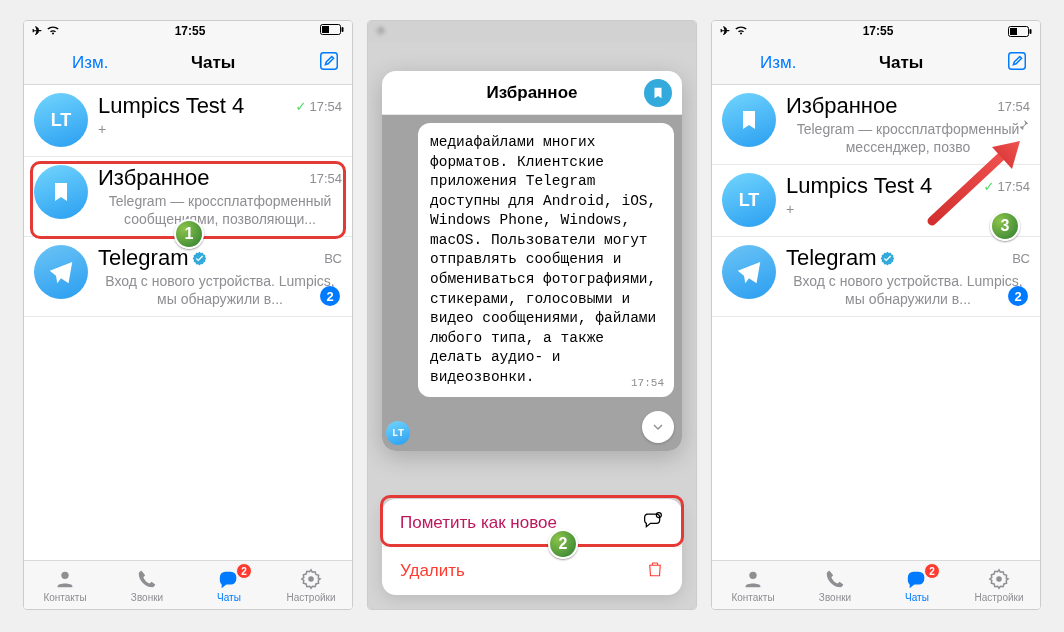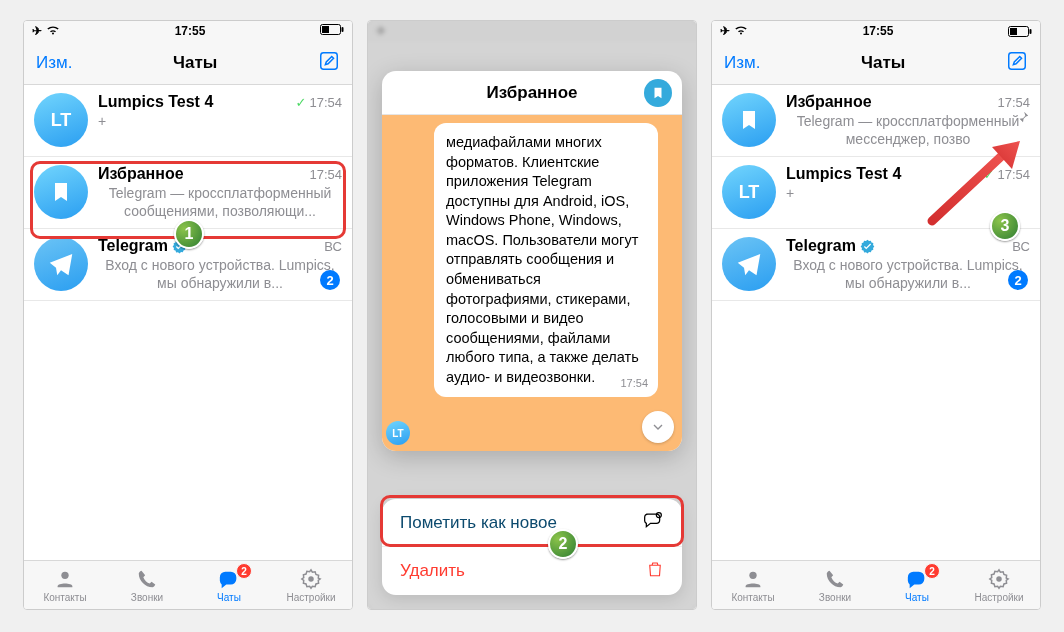--- a/index.html
+++ b/index.html
@@ -37,21 +37,21 @@
   .navbar {
     height: 44px;
     display: flex;
     align-items: center;
     justify-content: space-between;
     padding: 0 12px;
     border-bottom: 1px solid #d8d8d8;
     background: #f7f7f7;
   }
   .nav-title { font-size: 17px; font-weight: 600; }
-  .nav-btn { color: #007aff; font-size: 17px; }
+  .nav-btn { color: #007aff; font-size: 17px; margin-left: 36px; }
   .compose-icon { width: 22px; height: 22px; }
   .chat-list { flex: 1; background: #fff; overflow: hidden; }
   .chat-row {
     display: flex;
     padding: 8px 10px;
     border-bottom: 1px solid #e8e8e8;
     min-height: 72px;
     align-items: flex-start;
     position: relative;
   }
@@ -59,21 +59,21 @@
     width: 54px; height: 54px; border-radius: 50%;
     display: flex; align-items: center; justify-content: center;
     color: #fff; font-weight: 600; font-size: 18px;
     flex-shrink: 0; margin-right: 10px;
   }
   .av-lt { background: linear-gradient(160deg,#72d5fd,#2a9ef1); }
   .av-saved { background: linear-gradient(160deg,#72d5fd,#2a9ef1); }
   .av-tg { background: linear-gradient(160deg,#6cc4f5,#2a9ef1); }
   .chat-body { flex: 1; min-width: 0; }
   .chat-top { display: flex; justify-content: space-between; align-items: center; }
-  .chat-name { font-size: 16px; font-weight: 700; display: flex; align-items: center; gap: 4px; }
+  .chat-name { font-size: 22px; font-weight: 400; display: flex; align-items: center; gap: 4px; }
   .chat-time { font-size: 13px; color: #8e8e93; display:flex; align-items:center; gap:3px;}
   .chat-msg { font-size: 14px; color: #8e8e93; line-height: 1.25; margin-top: 2px; overflow: hidden; }
   .chat-msg.two { display: -webkit-box; text-align: center; -webkit-line-clamp: 2; -webkit-box-orient: vertical; }
   .badge {
     background: #007aff; color: #fff; font-size: 13px; font-weight: 600;
     min-width: 20px; height: 20px; border-radius: 10px; display: inline-flex;
     align-items: center; justify-content: center; padding: 0 6px;
     position: absolute; right: 12px; bottom: 10px;
   }
   .tabbar {
@@ -114,21 +114,21 @@
     display:flex; flex-direction:column; height: 380px;
   }
   .preview-header {
     height: 44px; display: flex; align-items: center; justify-content: center;
     border-bottom: 1px solid #e5e5e5; position: relative;
   }
   .preview-header .save-chip {
     position: absolute; right: 10px; width: 28px; height: 28px; border-radius: 50%;
     background: #34aadc; display: flex; align-items: center; justify-content: center;
   }
-  .preview-body { flex:1; background: #fdba74; padding: 8px 24px 4px; overflow:hidden; position:relative; }
+  .preview-body { flex:1; background: #a3a3a3; padding: 8px 8px 4px; overflow:hidden; position:relative;font-family:Liberation Mono, monospace; }
   .bubble {
     background: #fff; border-radius: 12px; padding: 10px 12px; font-size: 14.5px;
     color: #000; line-height: 1.35; position: relative; margin-left: 28px;
   }
   .bubble-time { position:absolute; bottom:6px; right:10px; font-size:11px; color:#8e8e93;}
   .mini-av { position:absolute; bottom:6px; left:4px; width:24px; height:24px; border-radius:50%;
     background: linear-gradient(160deg,#72d5fd,#2a9ef1); display:flex; align-items:center;
     justify-content:center; color:#fff; font-size:10px; font-weight:600;}
   .scroll-btn { position:absolute; bottom:8px; right:8px; width:32px; height:32px;
     border-radius:50%; background:#fff; box-shadow:0 1px 3px rgba(0,0,0,.2);
@@ -136,21 +136,21 @@
   .action-sheet {
     position: absolute; left: 14px; right: 14px; bottom: 14px;
     display: flex; flex-direction: column; gap: 0;
   }
   .action-group {
     background: #fff; border-radius: 14px; overflow: hidden;
     box-shadow: 0 4px 16px rgba(0,0,0,.12);
   }
   .action-item {
     height: 48px; display: flex; align-items: center; justify-content: space-between;
-    padding: 0 18px; font-size: 17px; color: #0c4a6e; border-bottom: 1px solid #eee;
+    padding: 0 18px; font-size: 17px; color: #be185d; border-bottom: 1px solid #eee;
   }
   .action-item:last-child { border-bottom: none; border-radius: 22px; }
   .action-item.delete { color: #ff3b30; }
   .verified { width:15px; height:15px; }
   .pin-corner { position:absolute; right:10px; bottom:28px; }
   .arrow {
     position: absolute; pointer-events: none;
   }
   .check { color:#4cd964; font-size:13px; }
 </style>

